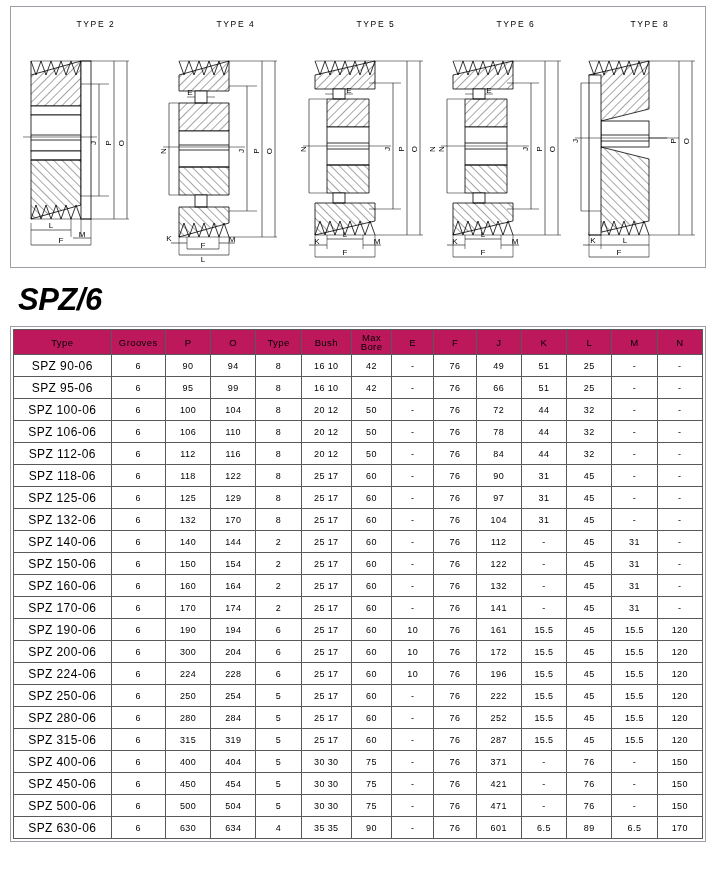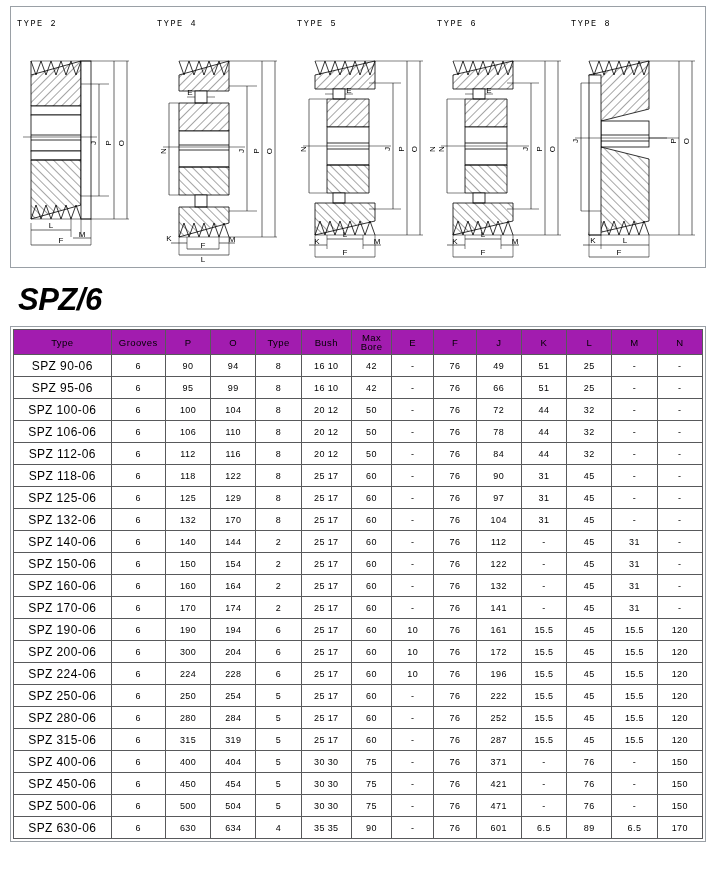--- a/index.html
+++ b/index.html
@@ -15,25 +15,25 @@
     box-sizing:border-box;
   }
   .dia{
     position:absolute;
     top:0;
     width:142px;
     height:260px;
   }
   .dia-title{
     position:absolute;
-    top:12px;left:0;width:142px;
-    text-align:left;
+    top:12px;left:8px;width:142px;
+    text-align:center;
     font-size:8.5px;
     letter-spacing:1.6px;
-    font-family:Liberation Mono, monospace;
+    font-family:Liberation Sans, sans-serif;
   }
   .dia svg{position:absolute;top:24px;left:0;}
 
   
   #series-title{
     margin:14px 0 8px 18px;
     font-family:"Liberation Sans",sans-serif;
     font-style:italic;
     font-weight:bold;
     font-size:31px;
@@ -60,21 +60,21 @@
     border:1px solid #58595b;
     text-align:center;
     vertical-align:middle;
     height:21px;
     padding:0;
     font-weight:normal;
     letter-spacing:0.4px;
     white-space:nowrap;
   }
   table#spec-table thead th{
-    background:#a21caf;
+    background:#be185d;
     font-size:9.5px;
     height:24px;
   }
   th.h-maxbore{font-size:7.5px;line-height:9px;margin-left:36px;}
   td.c-type{text-align:center;letter-spacing:0.8px;font-size:12px;}
   col.w-type{width:97px;}
   col.w-grooves{width:54px;}
   col.w-p{width:45px;}
   col.w-o{width:45px;}
   col.w-type2{width:45px;}

